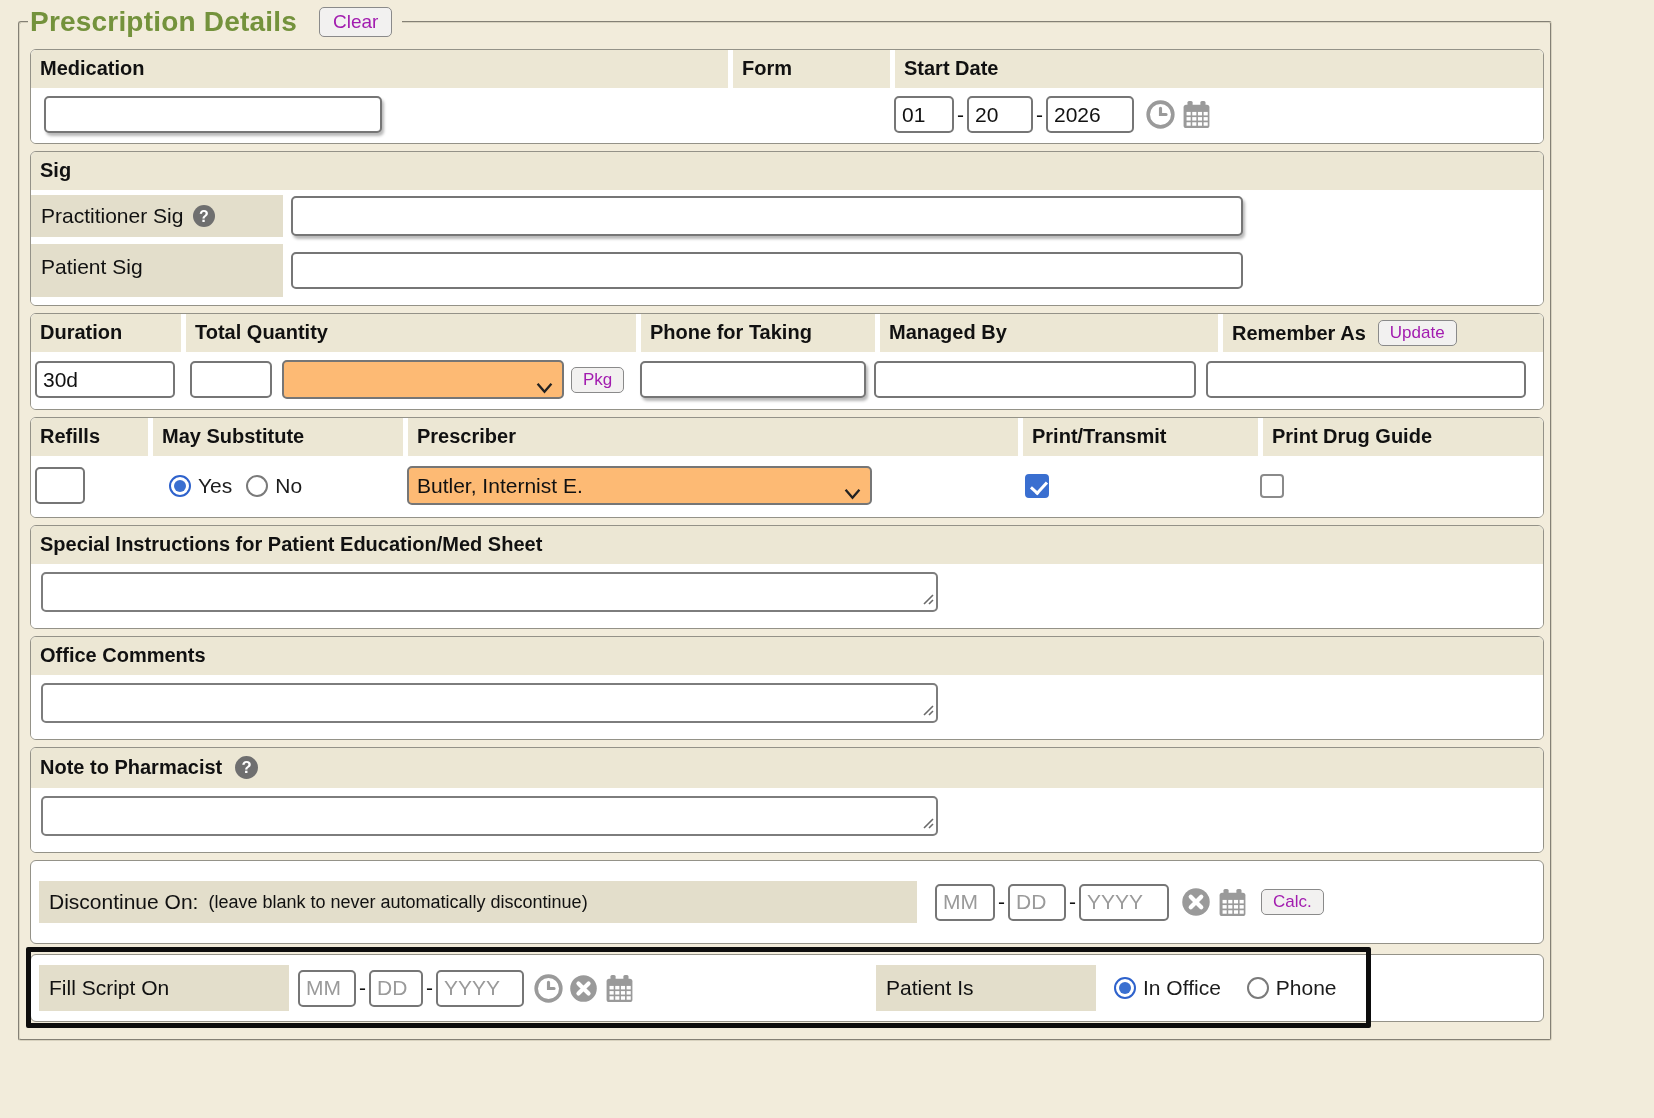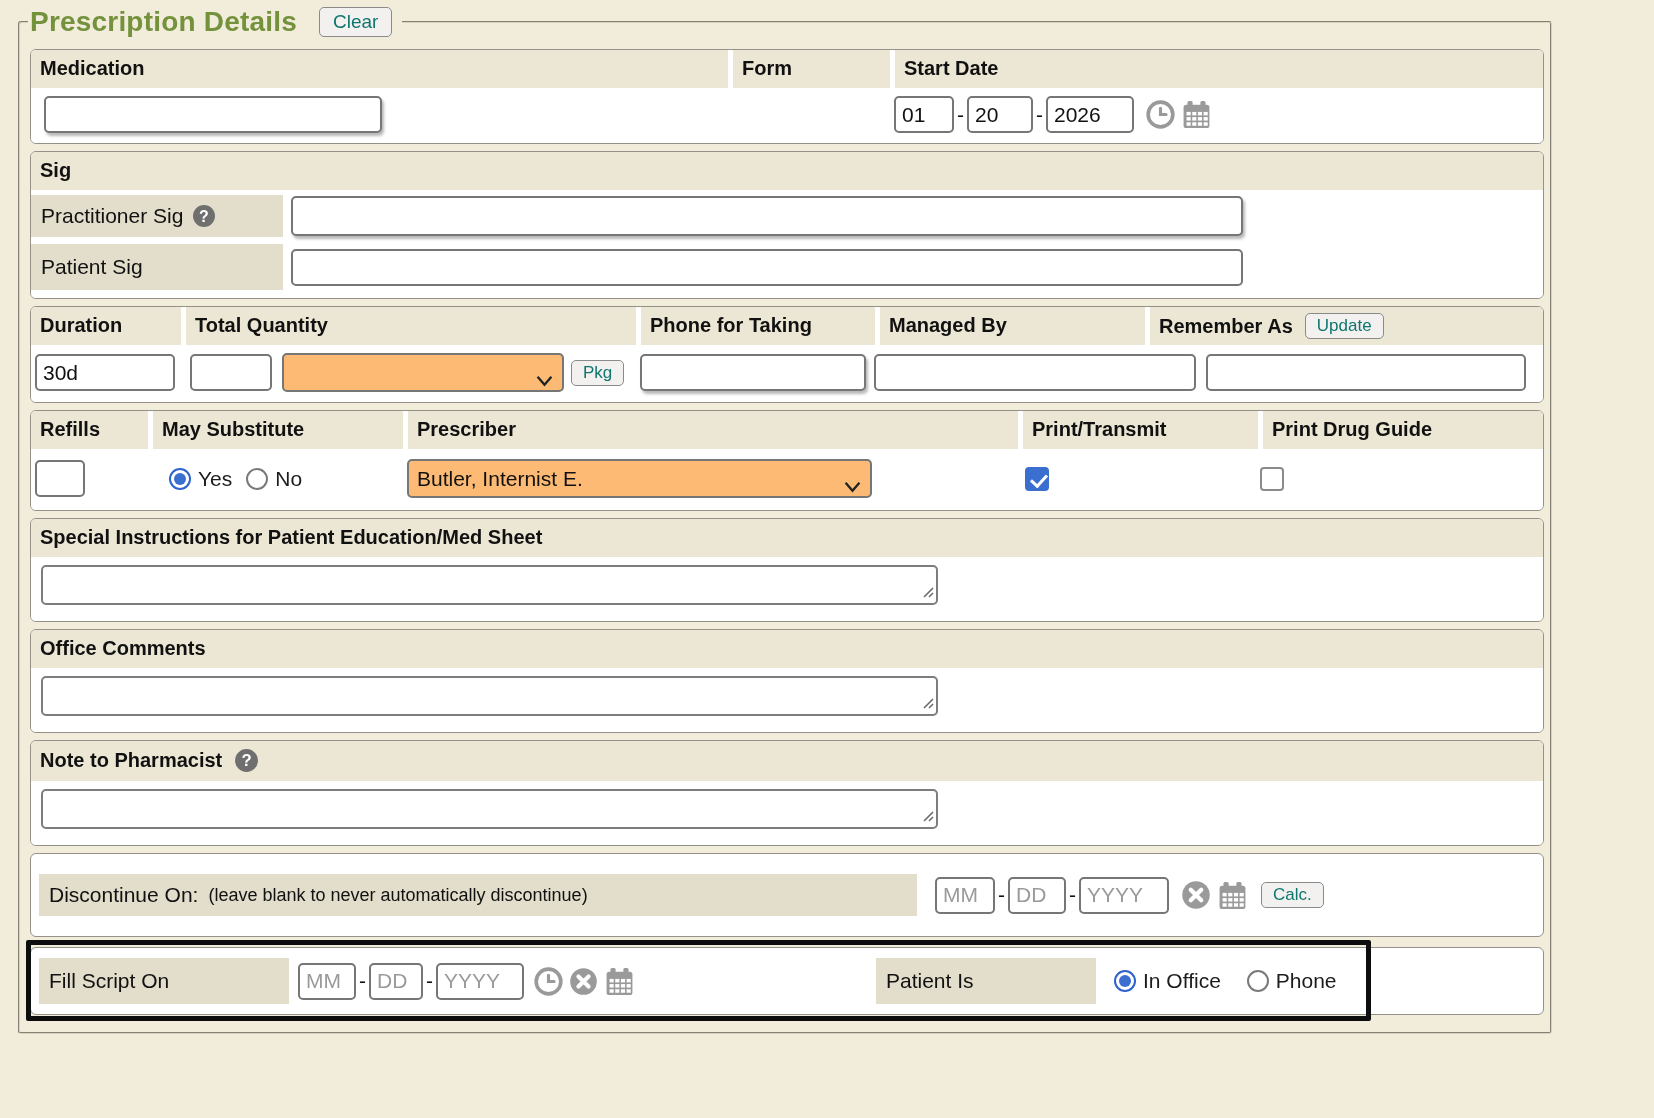--- a/index.html
+++ b/index.html
@@ -3,21 +3,21 @@
 <meta charset="utf-8">
 <style>
   * { box-sizing: border-box; margin: 0; padding: 0; }
   html,body { width: 1654px; height: 1118px; background: #f2ecdb; font-family: "Liberation Sans", sans-serif; color: #111; }
   body { padding: 6px 0 0 18px; }
 
   fieldset.rx { border: 2px groove #d8d2bf; border-radius: 3px; width: 1532px; padding: 4px 6px 10px 8px; }
   legend.rx-legend { display: flex; align-items: center; gap: 22px; padding: 0 10px 0 2px; margin-left: 0px; }
   .page-title { font-size: 28px; font-weight: bold; color: #74923c; letter-spacing: 0.2px; }
 
-  .btn { font-family: "Liberation Sans", sans-serif; font-size: 19px; color: #0f766e; background: #f2f1f0; border: 1px solid #8a8a8a; border-radius: 5px; padding: 3px 13px; cursor: pointer; }
+  .btn { font-family: "Liberation Sans", sans-serif; font-size: 19px; color: #a21caf; background: #f2f1f0; border: 1px solid #8a8a8a; border-radius: 5px; padding: 3px 13px; cursor: pointer; }
   .btn.small { font-size: 17px; padding: 2px 11px; }
 
   .section { background: #fff; border: 1px solid #949288; border-radius: 6px; margin: 7px 0 7px 2px; width: 1514px; overflow: hidden; }
   .hdr-row { display: flex; gap: 5px; background: #fff; }
   .hdr-cell { background: #ece7d4; font-weight: bold; font-size: 20px; padding: 7px 9px 8px 9px; display: flex; align-items: center; gap: 12px; }
   .body-row { display: flex; align-items: center; background: #fff; padding: 8px 0 10px 0; }
   .cell { padding: 0 0 0 4px; display: flex; align-items: center; }
 
   input[type=text] { font-family: "Liberation Sans", sans-serif; font-size: 21px; color: #111; border: 2px solid #767676; border-radius: 5px; height: 37px; padding: 0 6px; background: #fff; outline: none; }
   input::placeholder { color: #9a9a9a; }
@@ -125,33 +125,33 @@
         <span class="icon qmark">
           <svg width="24" height="24" viewBox="0 0 24 24">
               <circle cx="12" cy="12" r="11" fill="#6f6f6f"></circle>
               <text x="12" y="17.5" text-anchor="middle" font-size="16" font-weight="bold" fill="#fff" font-family="Liberation Sans, sans-serif">?</text>
             </svg>
         </span>
       </div>
       <input type="text" class="focused" style="width: 952px; height: 40px;" value="">
     </div>
     <div style="display:flex; align-items:center; gap:8px; padding:5px 0 8px 0; background:#fff;">
-      <div class="labelcell" style="width:252px; padding-top:11px; padding-bottom:11px">
+      <div class="labelcell" style="width:252px; padding-top:11px; padding-bottom:18px">
         <span>Patient Sig</span>
       </div>
       <input type="text" style="width: 952px;" value="">
     </div>
   </div>
 
   <div class="section">
     <div class="hdr-row">
       <div class="hdr-cell" style="width:150px">Duration</div>
       <div class="hdr-cell" style="width:450px">Total Quantity</div>
       <div class="hdr-cell" style="width:234px">Phone for Taking</div>
-      <div class="hdr-cell" style="width:265px">Managed By</div>
+      <div class="hdr-cell" style="width:338px">Managed By</div>
       <div class="hdr-cell" style="flex:1; padding-top:4px; padding-bottom:4px">
         <span>Remember As</span>
         <button class="btn small">Update</button>
       </div>
     </div>
     <div class="body-row">
       <div class="cell" style="width:155px">
           <input type="text" style="width: 140px;" value="30d">
         </div>
       <div class="cell" style="width:450px">

